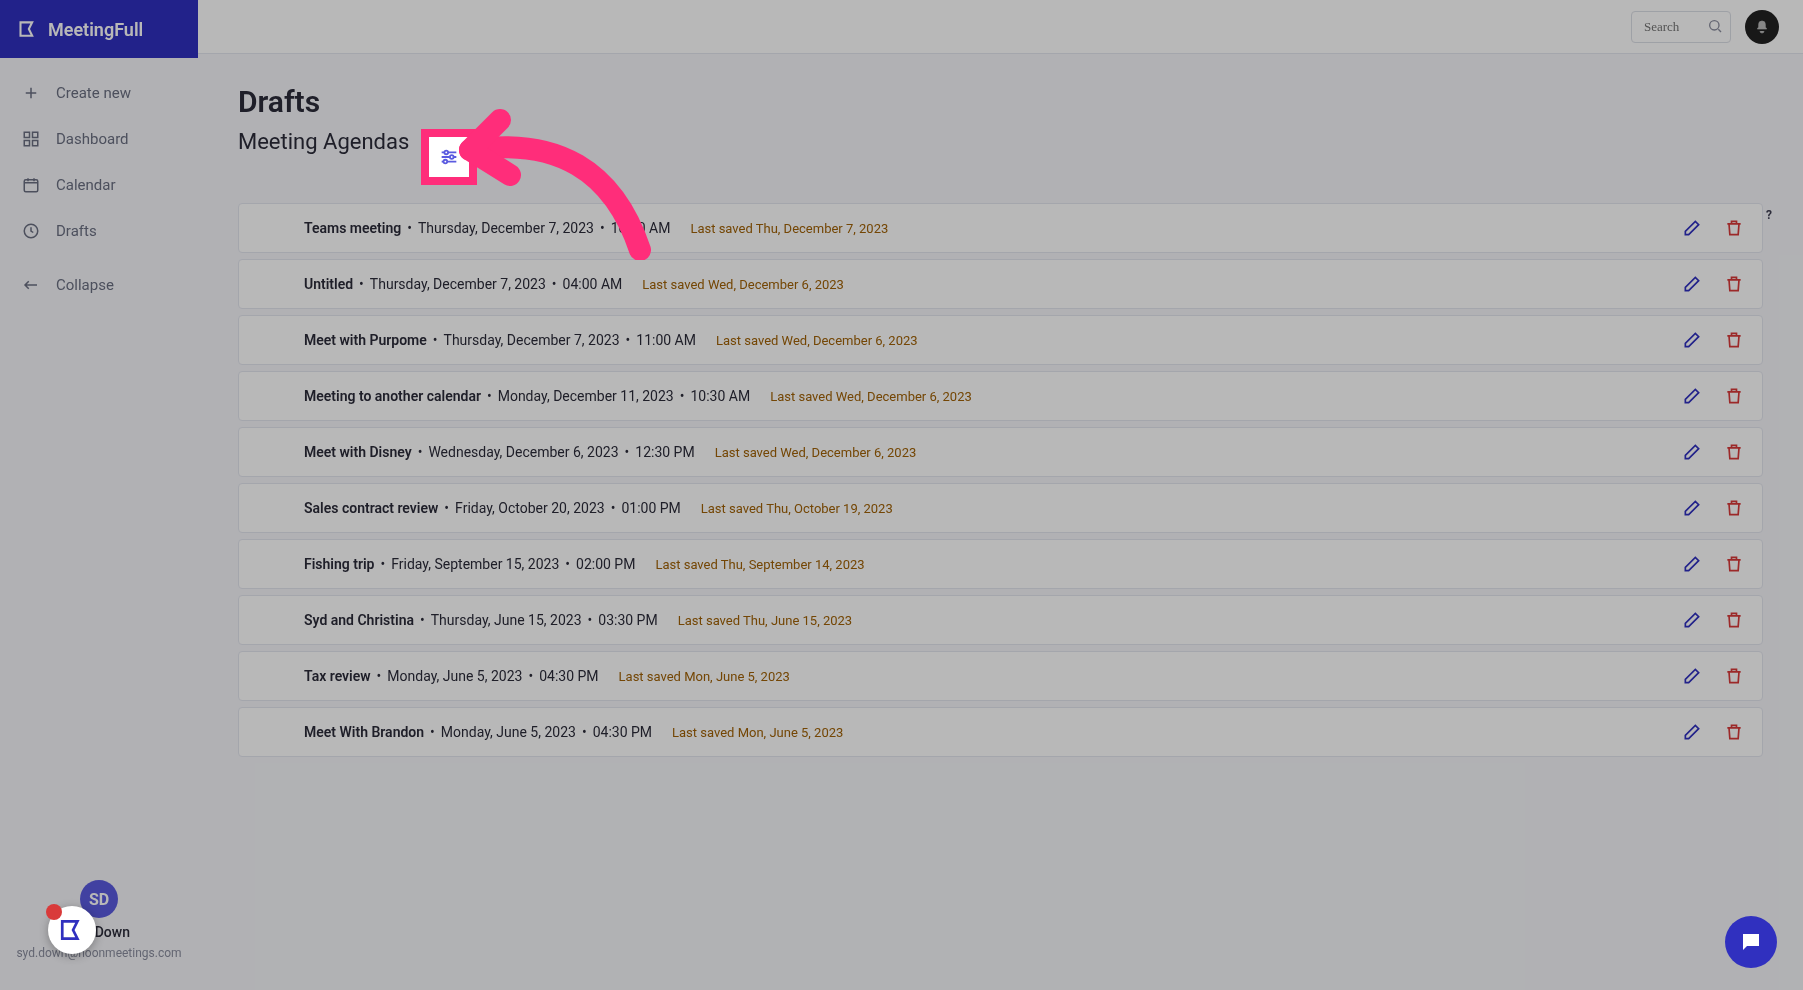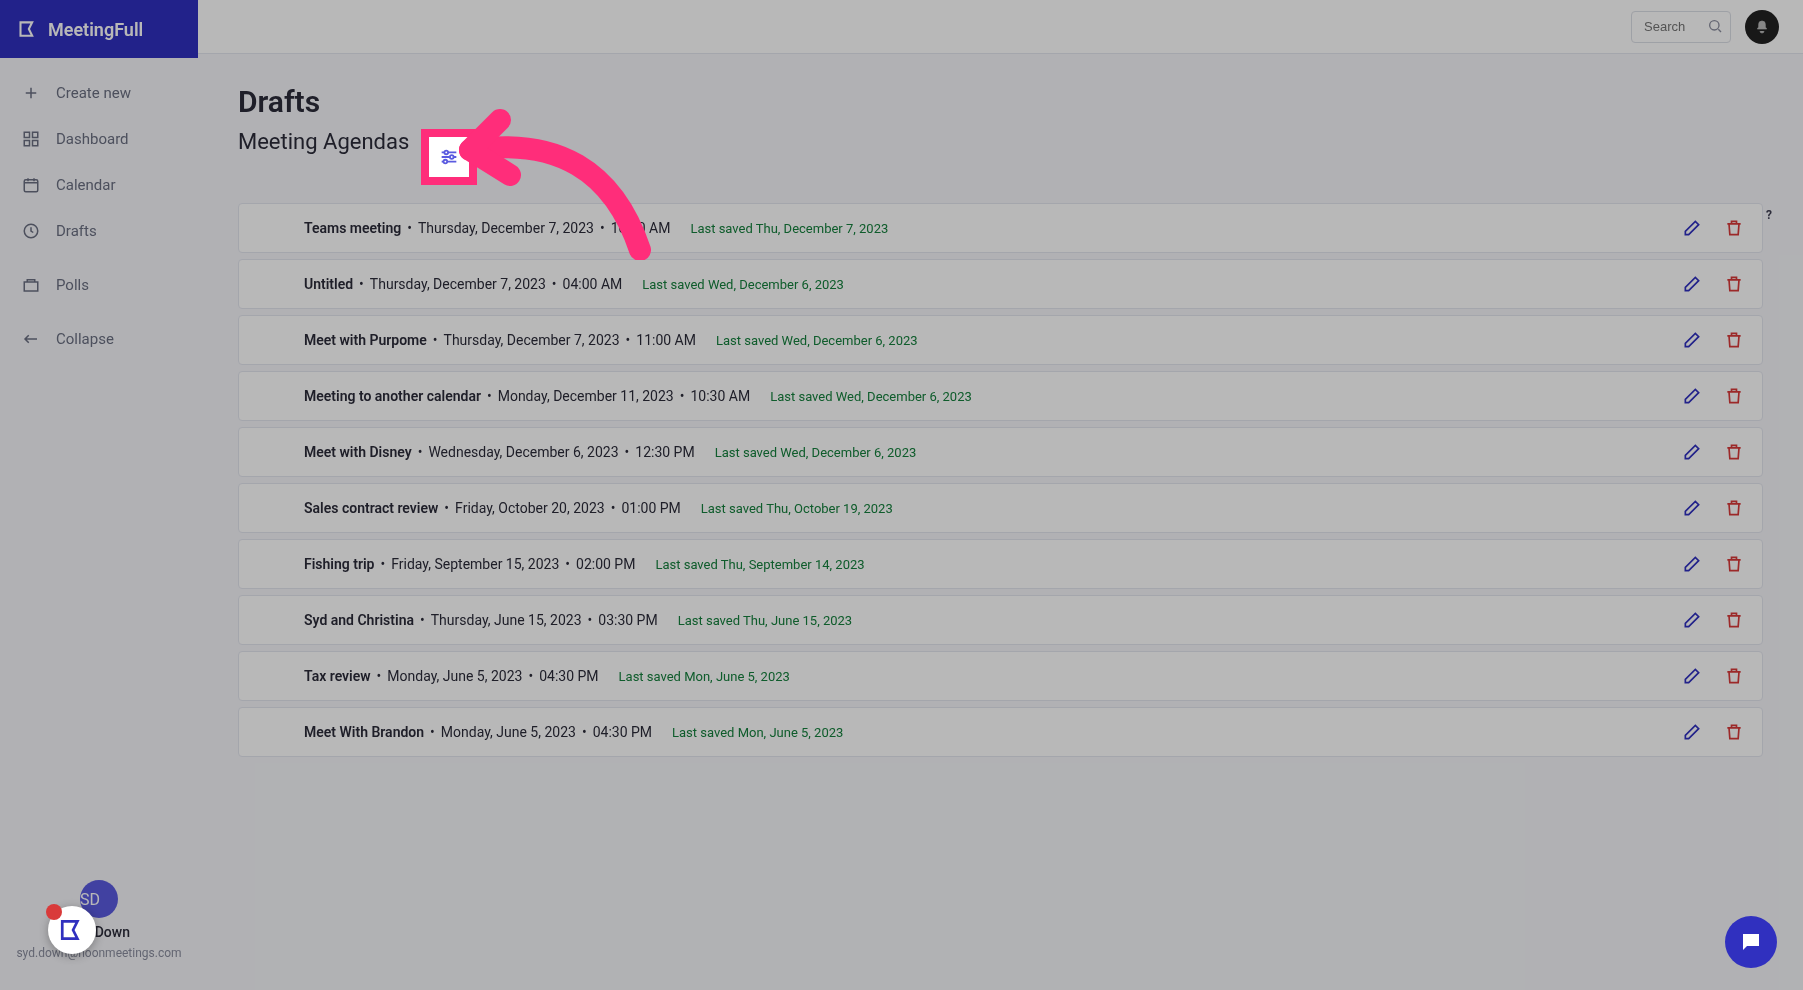--- a/index.html
+++ b/index.html
@@ -9,29 +9,29 @@
 
   
   .sidebar { width: 198px; background: #f5f6fa; display: flex; flex-direction: column; position: relative; z-index: 1; }
   .brand { height: 58px; background: #3030bf; color: #fff; display: flex; align-items: center; padding-left: 18px; font-weight: 600; font-size: 18px; gap: 10px; }
   .brand svg { width: 20px; height: 20px; }
   .nav { padding: 12px 0; }
   .nav-item { display: flex; align-items: center; gap: 16px; padding: 14px 22px; color: #6b6f82; font-size: 15px; cursor: pointer; }
   .nav-item svg { width: 18px; height: 18px; stroke: #6b6f82; }
   .nav-item.extra { margin-top: 8px; }
   .user-area { margin-top: auto; padding: 0 0 30px 0; display: flex; flex-direction: column; align-items: center; gap: 6px; }
-  .avatar { width: 38px; height: 38px; border-radius: 50%; background: #5b5be0; display:flex; align-items:center; justify-content:flex-start; color:#fff; font-weight:400; }
+  .avatar { width: 38px; height: 38px; border-radius: 50%; background: #5b5be0; display:flex; align-items:center; justify-content:center; color:#fff; font-weight:700; }
   .user-name { font-size: 14px; color: #2c2c3a; font-weight: 500; }
   .user-email { font-size: 12px; color: #8a8d9e; }
 
   
   .main { flex: 1; display: flex; flex-direction: column; }
   .topbar { height: 54px; display: flex; align-items: center; justify-content: flex-end; gap: 14px; padding: 0 24px; border-bottom: 1px solid #e4e6ef; background: #fff; }
   .search-wrap { position: relative; }
-  .search-input { width: 100px; height: 32px; border: 1px solid #dcdfe6; border-radius: 4px; padding: 0 30px 0 12px; font-size: 13px; color: #6b6f82; background:#fff; }
+  .search-input { width: 100px; height: 32px; border: 1px solid #dcdfe6; border-radius: 4px; padding: 0 30px 0 12px; font-size: 13px; color: #6b6f82; background:#fff;font-family:Liberation Serif, serif; }
   .search-icon { position: absolute; right: 8px; top: 7px; width: 16px; height: 16px; stroke: #8a8d9e; }
   .bell-btn { width: 34px; height: 34px; border-radius: 50%; background: #222; display: flex; align-items: center; justify-content: center; cursor:pointer; }
   .bell-btn svg { width:16px; height:16px; stroke:#bbb; fill:#bbb; }
 
   .content { padding: 30px 40px 0 40px; }
   .page-title { font-size: 30px; font-weight: 600; color: #2c2c3a; margin-bottom: 10px; }
   .subtitle-row { display: flex; align-items: flex-start; gap: 12px; margin-bottom: 18px; position: relative; }
   .page-subtitle { font-size: 22px; color: #2c2c3a; }
 
   
@@ -43,21 +43,21 @@
   
   .arrow-annot { position: absolute; left: 440px; top: 100px; z-index: 10; }
   .arrow-annot svg { width: 230px; height: 160px; }
 
   
   .list { display: flex; flex-direction: column; gap: 6px; }
   .row { display: flex; align-items: center; background: #fff; border: 1px solid #e4e6ef; border-radius: 4px; padding: 14px 18px; position:relative; }
   .row .title { font-weight: 600; color: #2c2c3a; font-size: 14px; white-space: nowrap; margin-left: 47px; }
   .row .sep { color:#2c2c3a; padding:0 6px; font-size:14px; }
   .row .meta { color: #2c2c3a; font-size: 14px; white-space: nowrap; }
-  .row .saved { color: #15803d; font-size: 13px; margin-left: 20px; white-space: nowrap; }
+  .row .saved { color: #a16207; font-size: 13px; margin-left: 20px; white-space: nowrap; }
   .row .actions { margin-left: auto; display: flex; gap: 22px; align-items:center; }
   .icon-btn { width:20px; height:20px; cursor:pointer; }
   .icon-btn.edit svg { stroke:#3030bf; }
   .icon-btn.del svg { stroke:#d93a3a; }
   .row-q { position:absolute; right:-10px; top:4px; font-size:12px; font-weight:700; color:#2c2c3a; z-index:10; }
 
   
   .float-app { position:absolute; bottom:36px; left:48px; width:48px; height:48px; border-radius:50%; background:#fff; box-shadow:0 2px 10px rgba(0,0,0,.3); display:flex; align-items:center; justify-content:center; z-index:20; }
   .float-app .badge { position:absolute; top:-2px; left:-2px; width:16px; height:16px; border-radius:50%; background:#d93a3a; }
   .float-chat { position:absolute; bottom:22px; right:26px; width:52px; height:52px; border-radius:50%; background:#3030bf; display:flex; align-items:center; justify-content:center; z-index:20; }
@@ -98,27 +98,20 @@
             <path d="M3 9h18M8 3v4M16 3v4"></path>
           </svg>
         <span>Calendar</span>
       </div>
       <div class="nav-item">
         <svg viewBox="0 0 24 24" fill="none" stroke-width="2">
             <circle cx="12" cy="12" r="9"></circle>
             <path d="M12 7v5l3 2"></path>
           </svg>
         <span>Drafts</span>
-      </div>
-      <div class="nav-item extra">
-        <svg viewBox="0 0 24 24" fill="none" stroke-width="2">
-            <rect x="3" y="8" width="18" height="12"></rect>
-            <path d="M7 8V5h10v3"></path>
-          </svg>
-        <span>Polls</span>
       </div>
       <div class="nav-item extra">
         <svg viewBox="0 0 24 24" fill="none" stroke-width="2">
             <path d="M20 12H4M9 7l-5 5 5 5"></path>
           </svg>
         <span>Collapse</span>
       </div>
     </nav>
     <div class="user-area">
       <div class="avatar">

